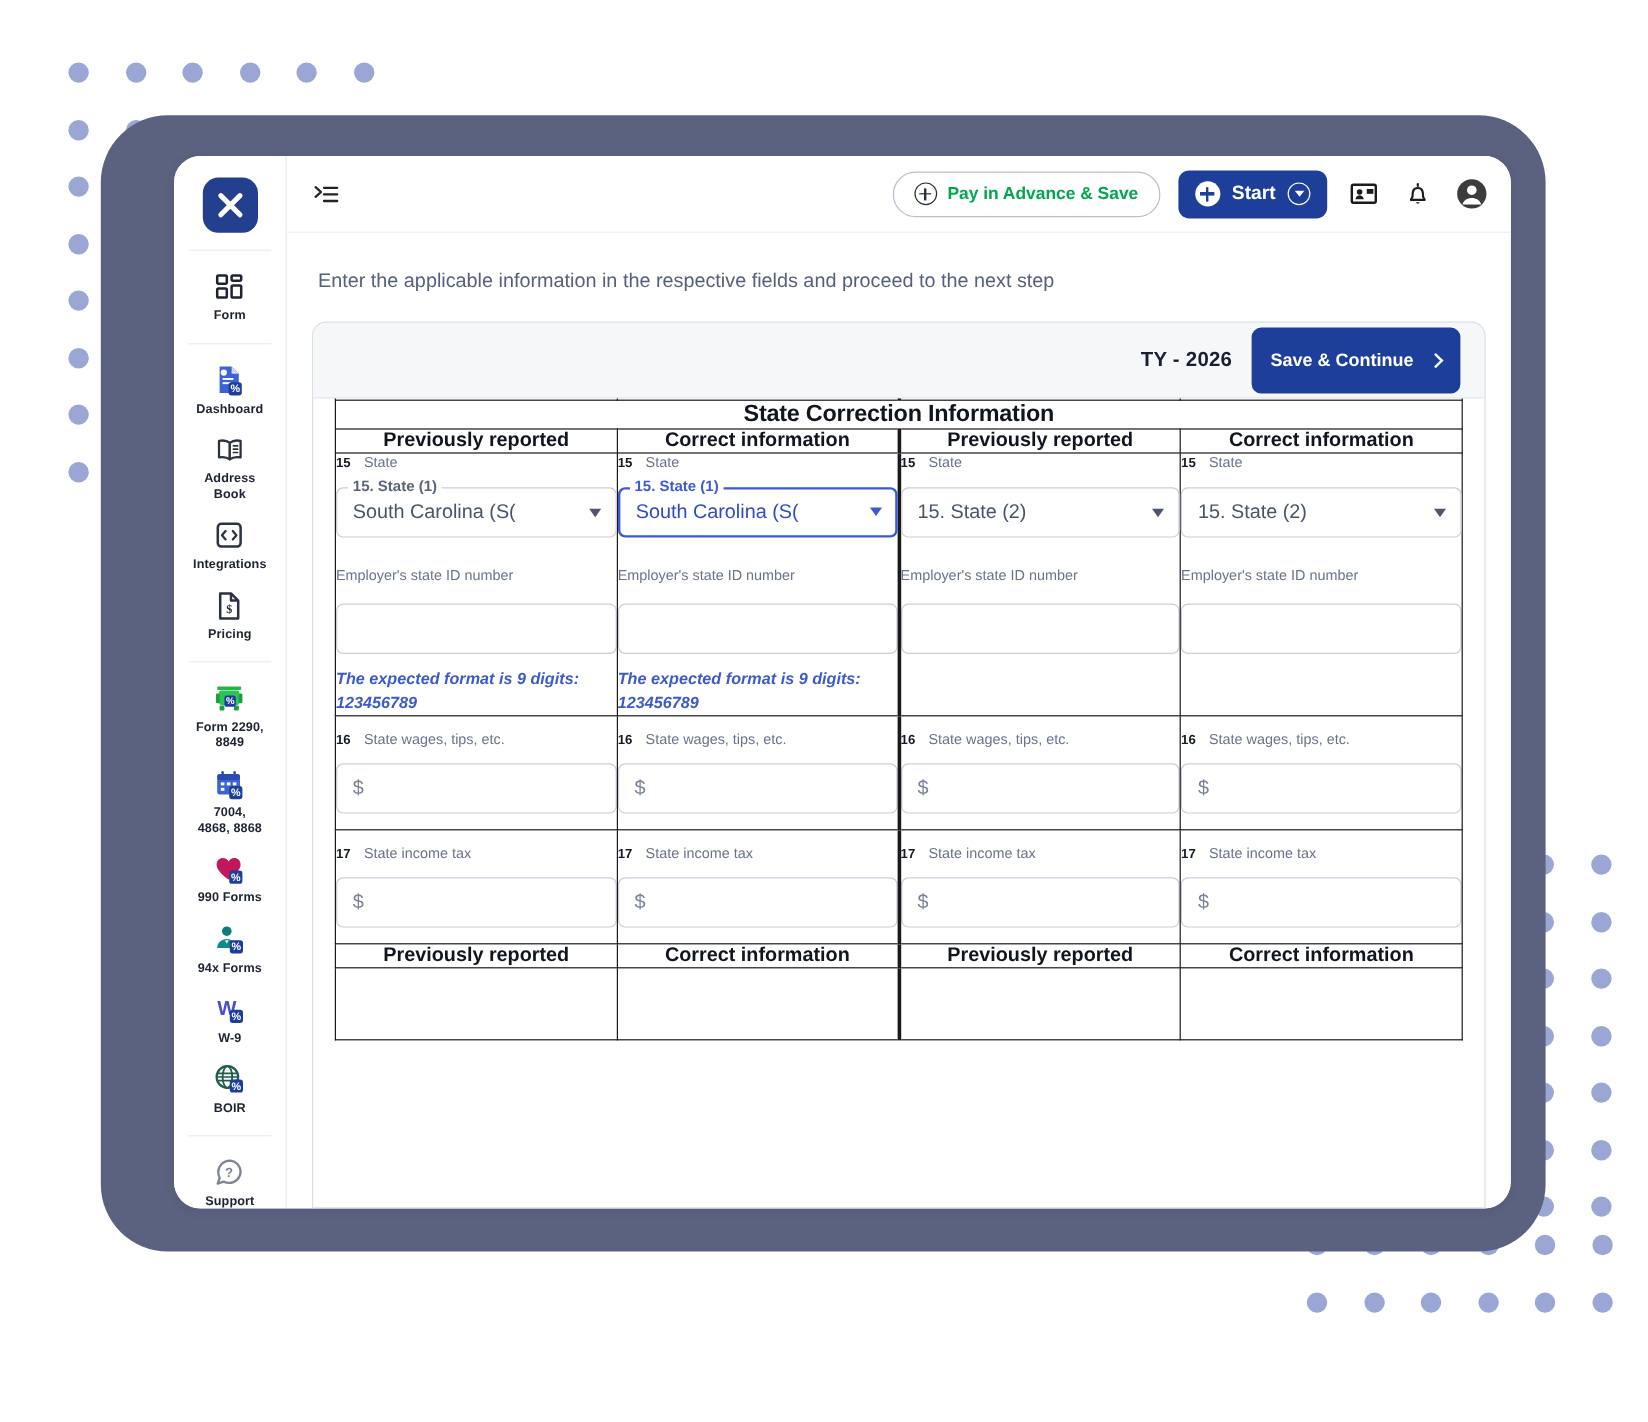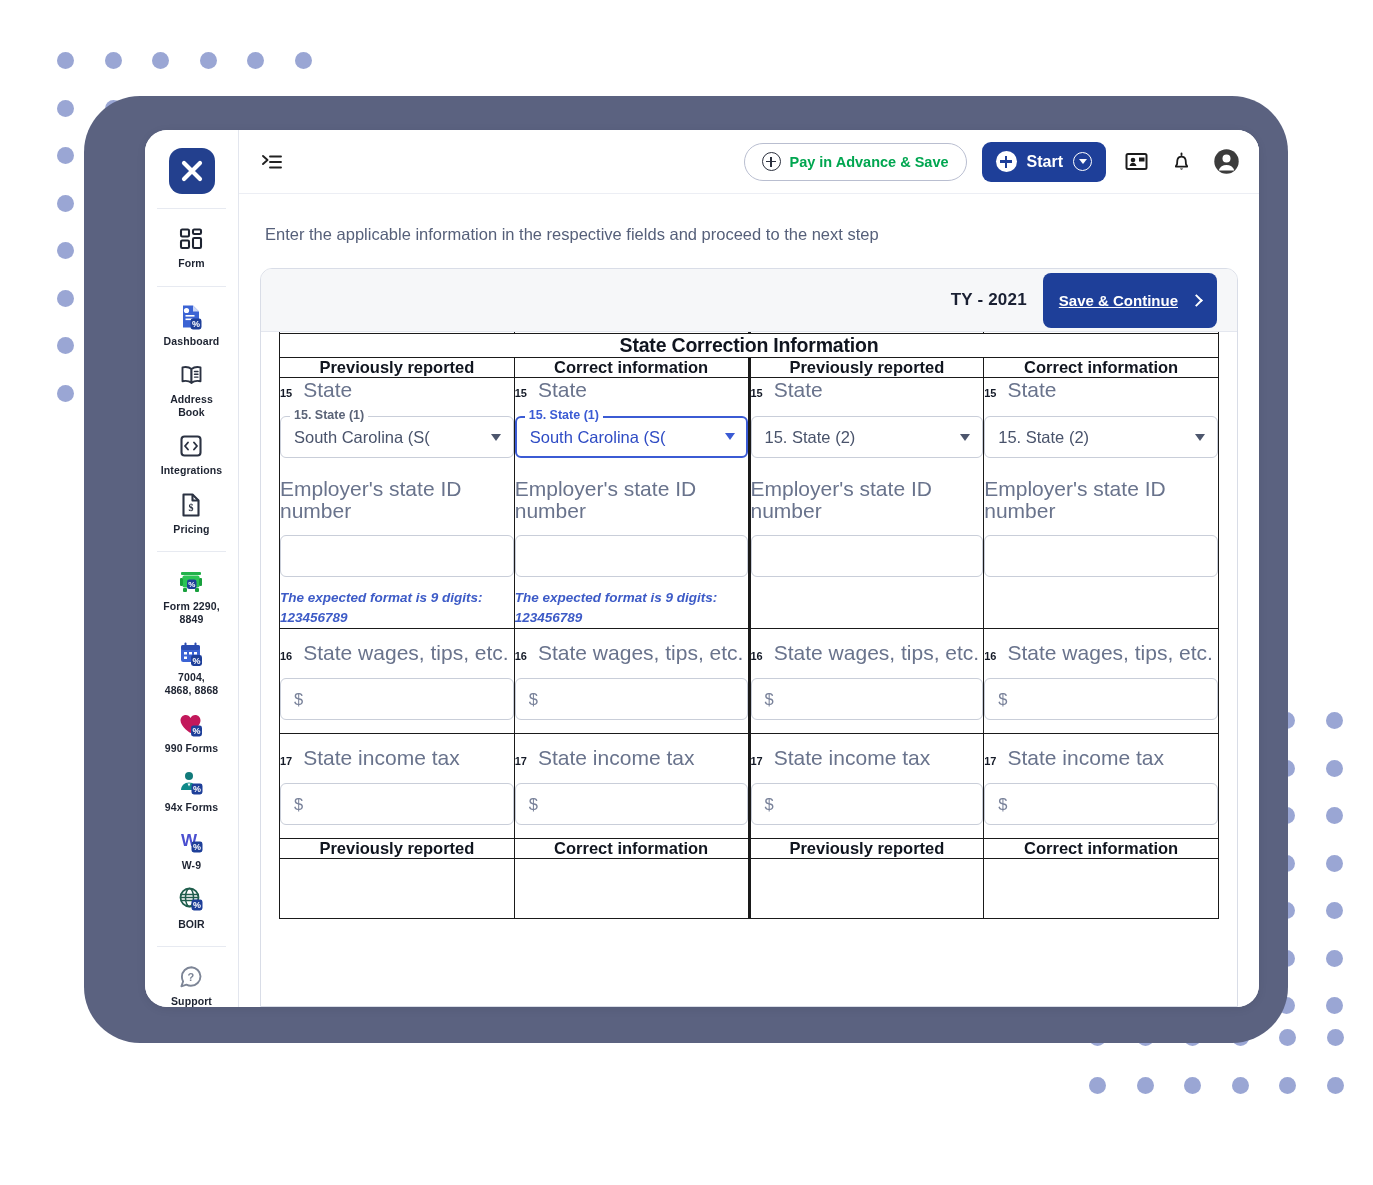--- a/index.html
+++ b/index.html
@@ -144,21 +144,21 @@
     background: #f6f7f9;
     border-bottom: 1px solid #e4e7ef;
     display: flex; align-items: center; justify-content: flex-end;
     padding: 0 20px; gap: 16px;
   }
   #ty-label { font-size: 17px; font-weight: bold; color: #1a2033; letter-spacing: .2px; }
   #save-continue {
     display: flex; align-items: center; gap: 12px;
     background: #1e3f99; color: #fff; border-radius: 8px;
     height: 55px; padding: 0 16px; cursor: pointer;
-    font-weight: bold; font-size: 15px; text-decoration: underline;
+    font-weight: bold; font-size: 15px;
   }
   #save-continue .chev {
     width: 9px; height: 9px; border-right: 2.4px solid #fff; border-top: 2.4px solid #fff;
     transform: rotate(45deg); margin-left: 2px;
   }
 
   
   #table-scroll {
     flex: 1; min-height: 0; overflow: hidden;
     padding: 0 18px 0 18px;
@@ -184,21 +184,21 @@
   .col-head {
     text-align: center; font-size: 16.5px; font-weight: bold;
     color: #10151f; padding: 10px 0 10px;
   }
   .cell { padding: 14px 16px 16px 16px; }
   .cell.tight { padding-top: 12px; padding-bottom: 13px; }
 
   .field-row { display: flex; align-items: baseline; gap: 11px; }
   .f-num { font-size: 11px; font-weight: bold; color: #141a27; flex: 0 0 auto; }
   .f-label { font-size: 16px; color: #6a7governments; }
-  .f-label { font-size: 21px; color: #69738c; white-space: nowrap; }
+  .f-label { font-size: 12px; color: #69738c; white-space: nowrap; }
   .f-label.wrap { white-space: normal; line-height: 22px; }
 
   .sel-wrap { position: relative; margin-top: 14px; }
   .sel {
     height: 42px; border: 1px solid #c9ced9; border-radius: 6px;
     display: flex; align-items: center; padding: 0 30px 0 13px;
     font-size: 16.5px; color: #49536b; background: #fff;
     overflow: hidden; white-space: nowrap; cursor: pointer;
   }
   .sel .arrow {
@@ -498,21 +498,21 @@
         </div>
       </div>
     </div>
 
     <div id="page-head">
       <div id="page-desc">Enter the applicable information in the respective fields and proceed to the next step</div>
     </div>
 
     <div id="form-card">
       <div id="card-bar">
-        <div id="ty-label">TY - 2021</div>
+        <div id="ty-label">TY - 2026</div>
         <div id="save-continue">
           <span>Save &amp; Continue</span>
           <span class="chev"></span>
         </div>
       </div>
 
       <div id="table-scroll">
         <table class="w2c">
 
           <tbody>

